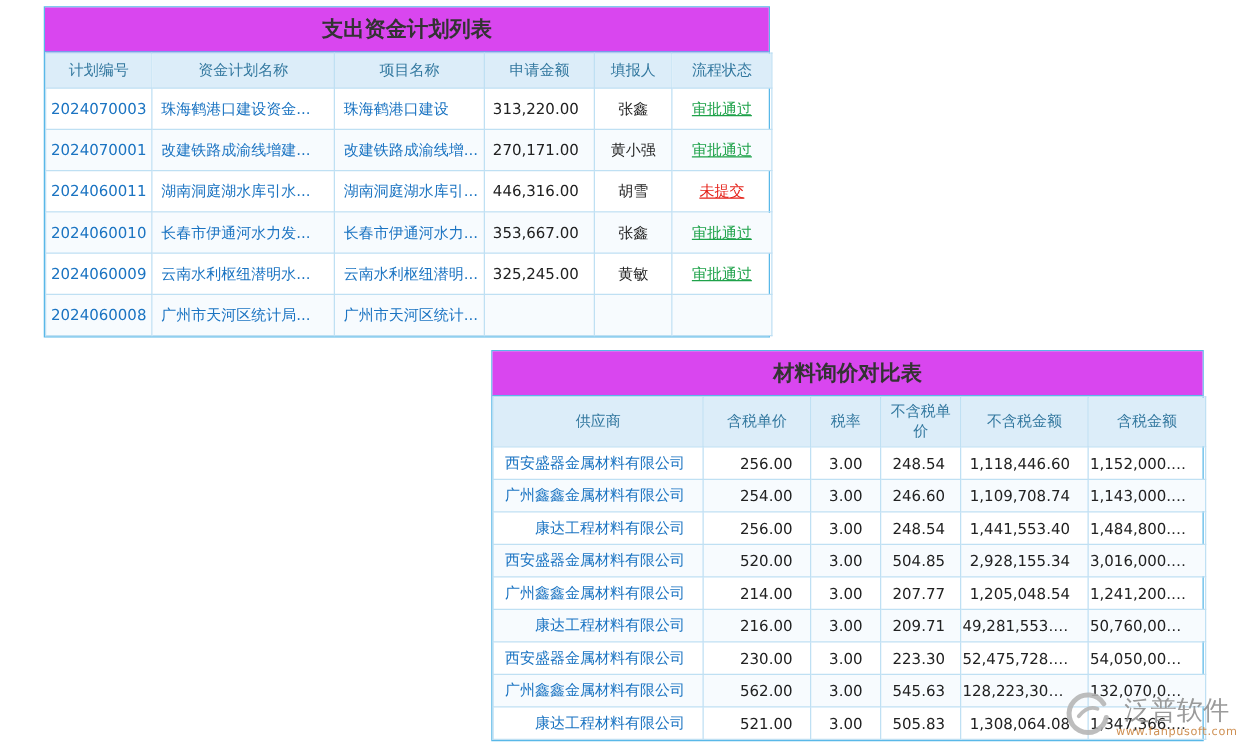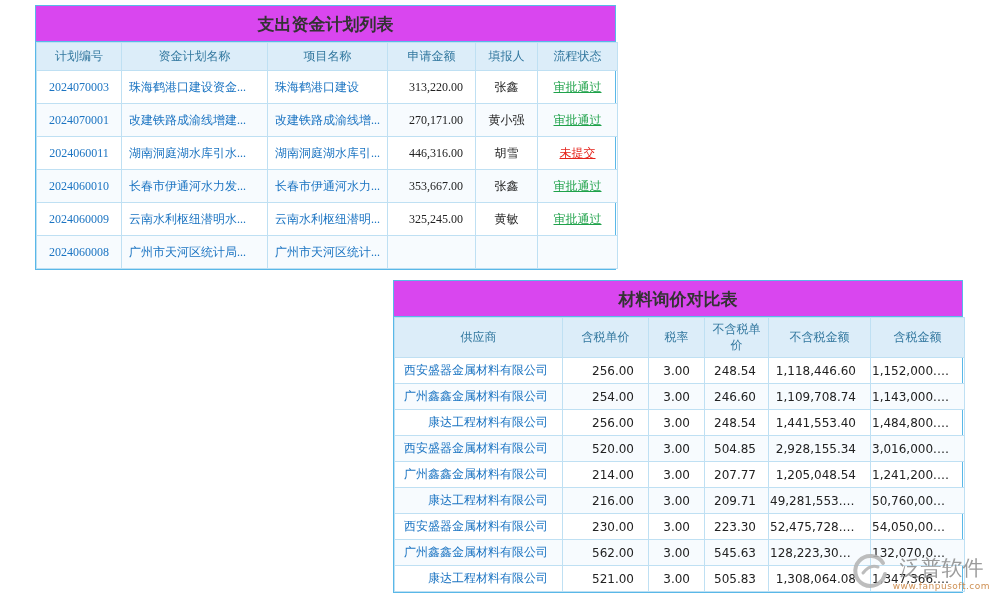--- a/index.html
+++ b/index.html
@@ -29,21 +29,21 @@
     font-size: 12px;
   }
   th {
     background: var(--header-bg, #dcedf9);
     color: #33789f; font-weight: normal;
   }
   tbody tr:nth-child(even) { background: #f7fbfe; }
 
   #plan-card { left: 35px; top: 5px; width: 581px; z-index: 1; }
   #plan-card th { height: 28px; }
-  #plan-card td { height: 33px; font-family: Liberation Serif, serif; }
+  #plan-card td { height: 33px; }
 
   #quote-card { left: 393px; top: 280px; width: 570px; z-index: 5; }
   #quote-card th { height: 40px; white-space: normal; line-height: 1.3; padding: 0 4px; }
   #quote-card td { height: 26px; }
 
   .t-c { text-align: center; }
   .t-l { text-align: left; padding-left: 7px; }
   .t-r { text-align: right; padding-right: 12px; }
   .t-r2 { text-align: right; padding-right: 14px; }
   .link { color: var(--link, #1b74c2); cursor: pointer; }

